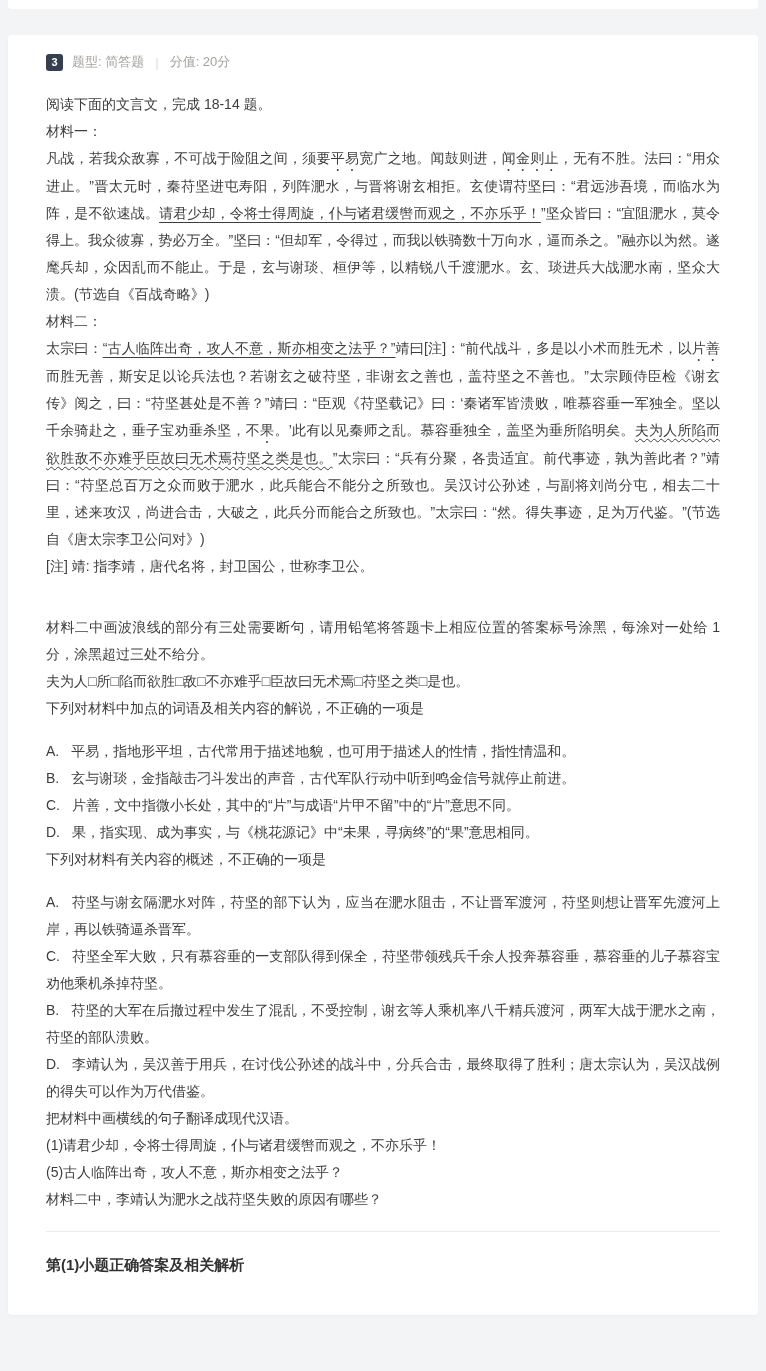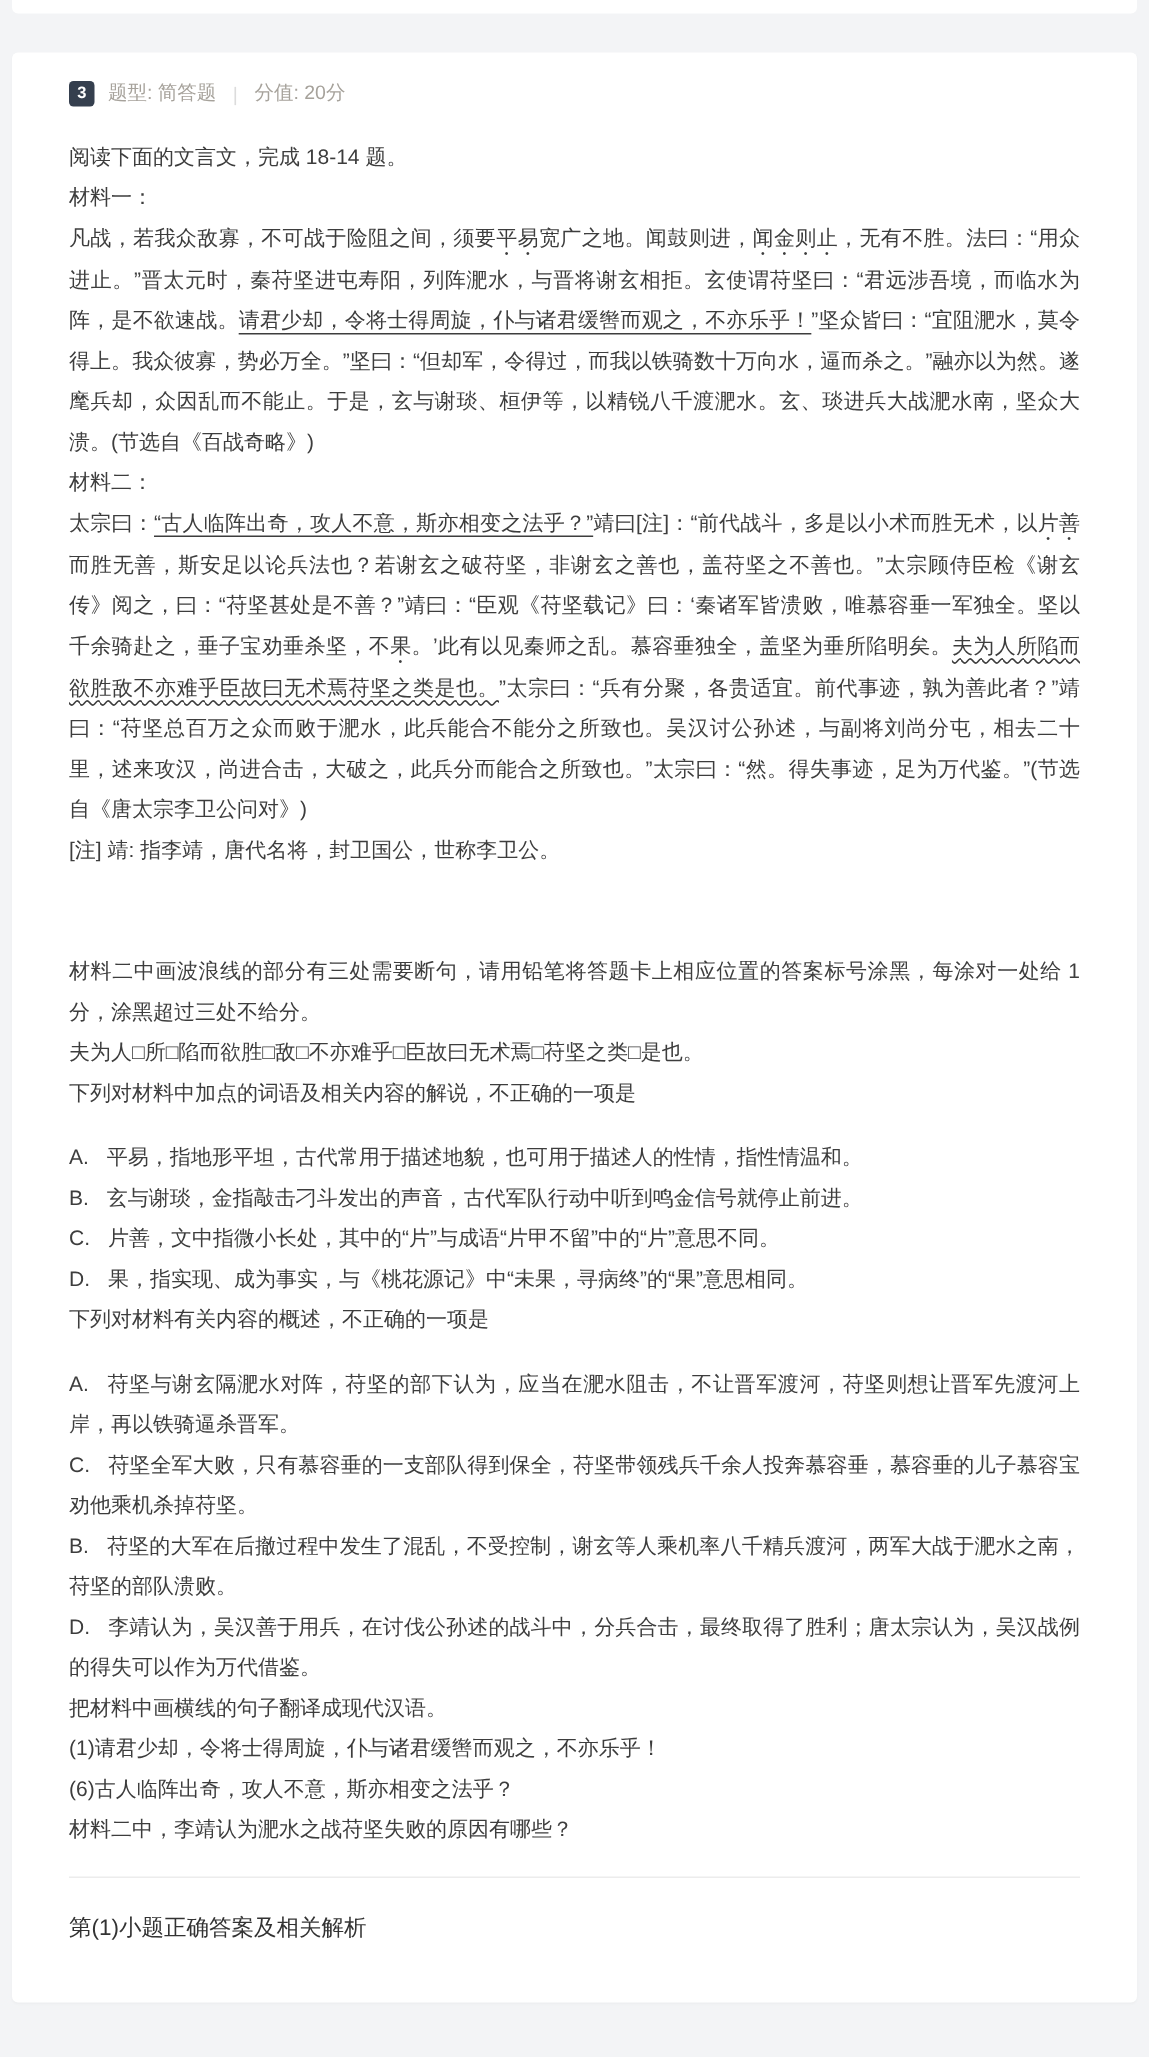--- a/index.html
+++ b/index.html
@@ -31,25 +31,25 @@
   p.body { font-size:14px; line-height:27px; color:#3d3d3d; text-align:justify; }
   .seg-u { text-decoration-line:underline; text-underline-offset:4px; text-decoration-thickness:1px;text-decoration:underline; }
   .seg-w { text-decoration-line:underline; text-decoration-style:wavy; text-underline-offset:3px; text-decoration-thickness:1px; }
   .seg-d {
     -webkit-text-emphasis:filled dot #3d3d3d;
     text-emphasis:filled dot #3d3d3d;
     -webkit-text-emphasis-position:under right;
     text-emphasis-position:under right;
   }
   .gap-lg { }
-  .gap-xl { margin-top:54px; }
+  .gap-xl { margin-top:34px; }
   .options { margin-top:16px; }
   .opt-label { padding-right:12px; }
   .divider { border-top:1px solid #ececec; margin-top:18px; }
-  .answer-heading { margin-top:24px; font-size:15px; font-weight:normal; color:#333333; }
+  .answer-heading { margin-top:24px; font-size:15px; font-weight:bold; color:#333333; }
 </style>
 </head>
 <body>
 
 <div class="prev-card"></div>
 
 <div class="card">
 
   <div class="q-header">
     <span class="q-badge">3</span>
@@ -79,21 +79,21 @@
   <p class="body gap-lg">下列对材料有关内容的概述，不正确的一项是</p>
   <div class="options">
     <p class="body"><span class="opt-label">A.</span><span>苻坚与谢玄隔淝水对阵，苻坚的部下认为，应当在淝水阻击，不让晋军渡河，苻坚则想让晋军先渡河上岸，再以铁骑逼杀晋军。</span></p>
     <p class="body"><span class="opt-label">C.</span><span>苻坚全军大败，只有慕容垂的一支部队得到保全，苻坚带领残兵千余人投奔慕容垂，慕容垂的儿子慕容宝劝他乘机杀掉苻坚。</span></p>
     <p class="body"><span class="opt-label">B.</span><span>苻坚的大军在后撤过程中发生了混乱，不受控制，谢玄等人乘机率八千精兵渡河，两军大战于淝水之南，苻坚的部队溃败。</span></p>
     <p class="body"><span class="opt-label">D.</span><span>李靖认为，吴汉善于用兵，在讨伐公孙述的战斗中，分兵合击，最终取得了胜利；唐太宗认为，吴汉战例的得失可以作为万代借鉴。</span></p>
   </div>
 
   <p class="body gap-lg">把材料中画横线的句子翻译成现代汉语。</p>
   <p class="body">(1)请君少却，令将士得周旋，仆与诸君缓辔而观之，不亦乐乎！</p>
-  <p class="body">(6)古人临阵出奇，攻人不意，斯亦相变之法乎？</p>
+  <p class="body">(5)古人临阵出奇，攻人不意，斯亦相变之法乎？</p>
 
   <p class="body gap-lg">材料二中，李靖认为淝水之战苻坚失败的原因有哪些？</p>
 
   <div class="divider"></div>
 
   <div class="answer-heading">第(1)小题正确答案及相关解析</div>
 
 </div>
 
 </body></html>

